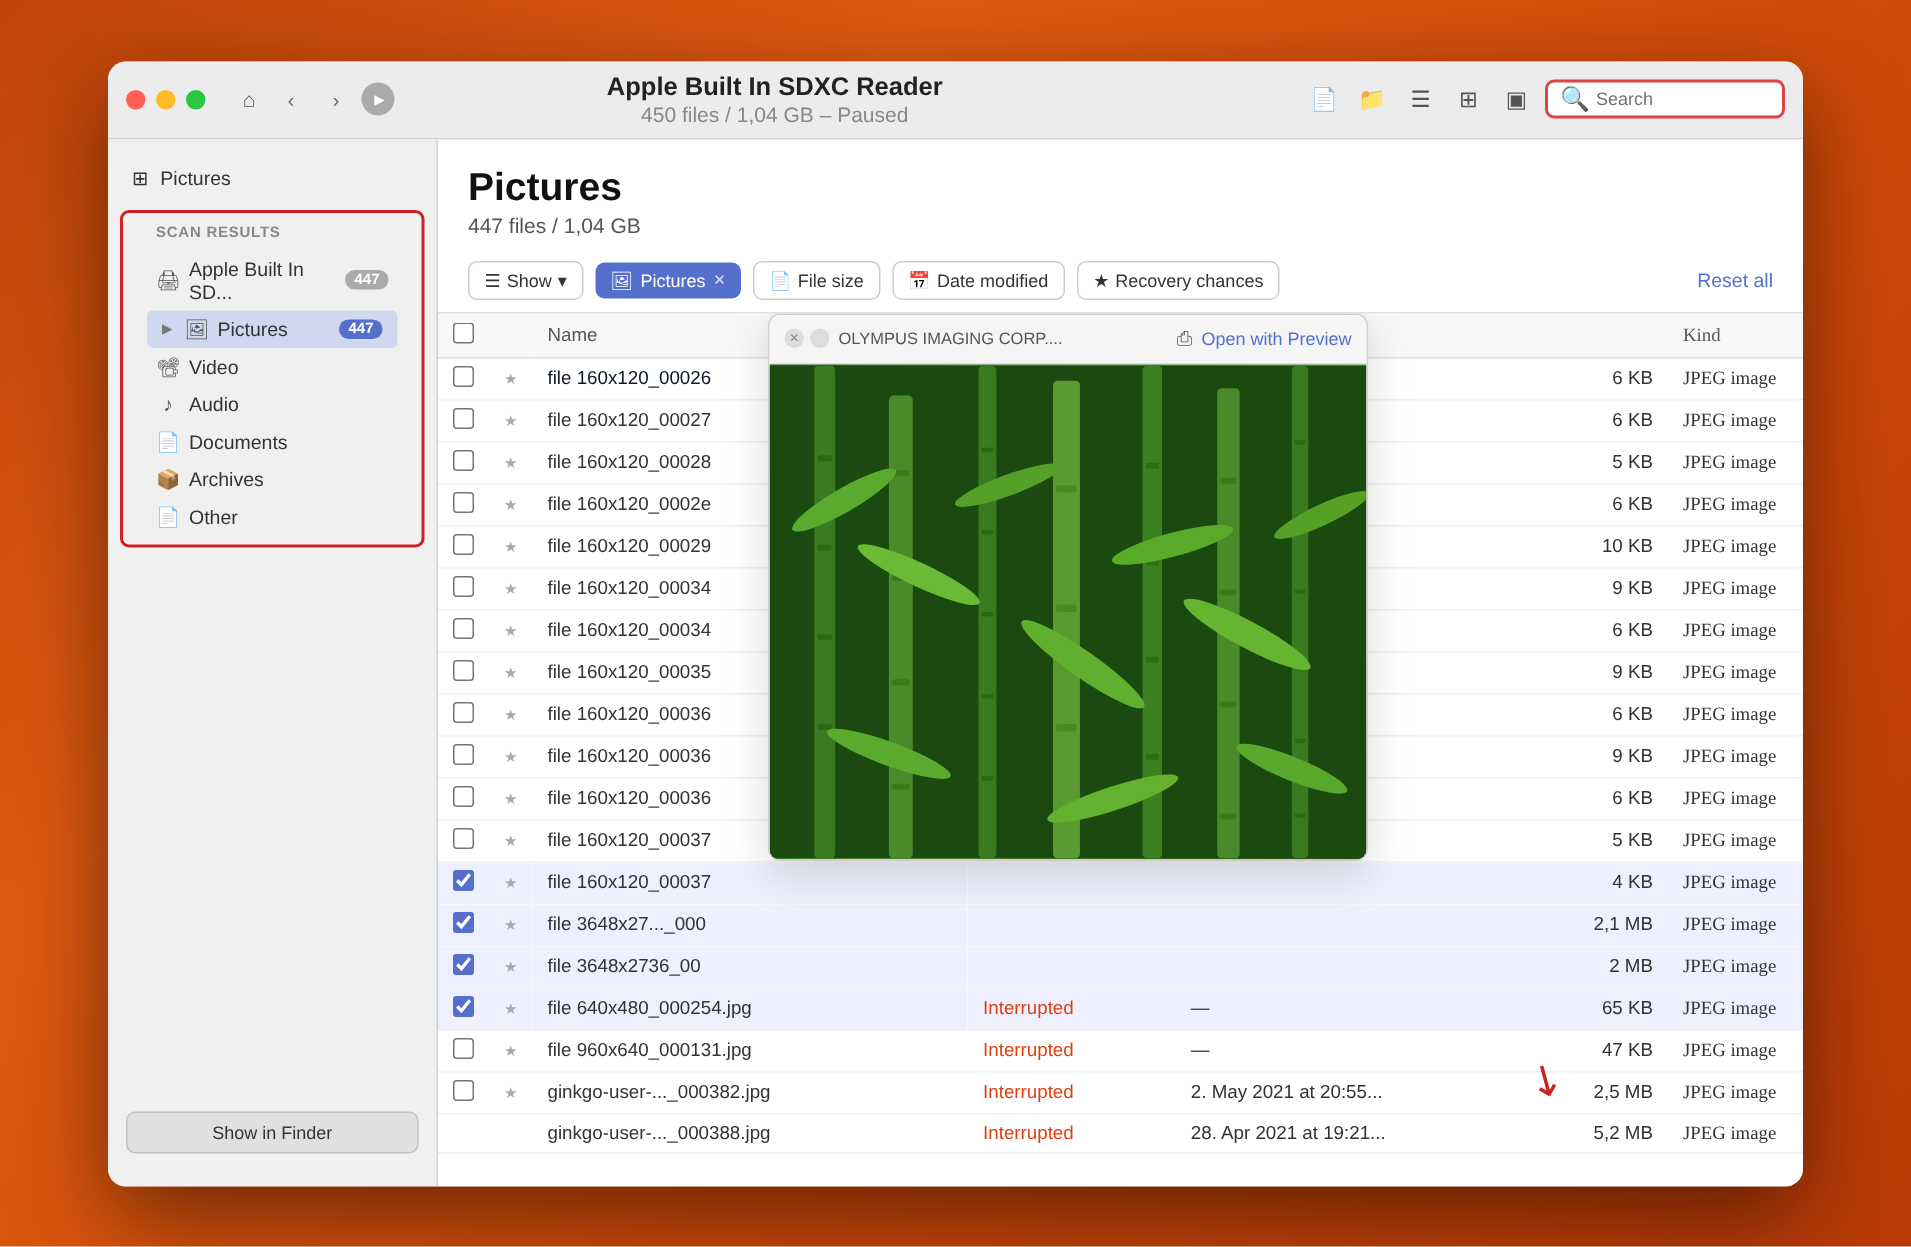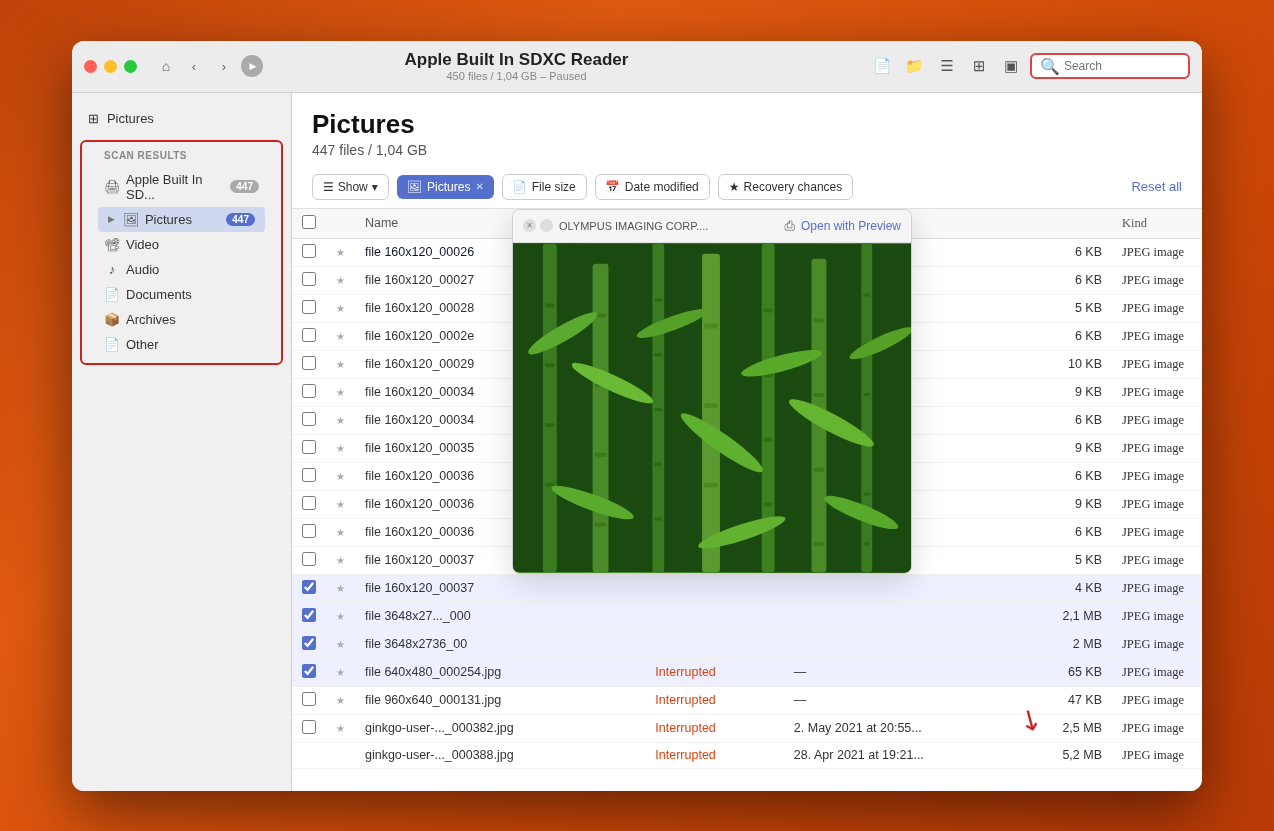--- a/index.html
+++ b/index.html
@@ -88,21 +88,21 @@
       flex: 1;
       text-align: center;
       margin-left: -100px;
     }
     .titlebar-title .main-title {
       font-size: 17px;
       font-weight: 600;
       color: #222;
     }
     .titlebar-title .sub-title {
-      font-size: 11px;
+      font-size: 14px;
       color: #888;
     }
     .titlebar-actions {
       display: flex;
       gap: 6px;
       align-items: center;
       margin-left: auto;
     }
     .action-icon {
       width: 26px;
@@ -529,20 +529,23 @@
           <span class="item-icon">📦</span>
           <span class="item-label">Archives</span>
         </div>
 
         <div class="sidebar-item">
           <span class="item-icon">📄</span>
           <span class="item-label">Other</span>
         </div>
       </div>
 
+      <div class="sidebar-footer">
+        <button class="show-finder-btn">Show in Finder</button>
+      </div>
     </div>
 
     <div class="content">
       <div class="content-header">
         <div class="page-title">Pictures</div>
         <div class="page-subtitle">447 files / 1,04 GB</div>
       </div>
 
       <div class="filter-bar">
         <button class="filter-btn">

